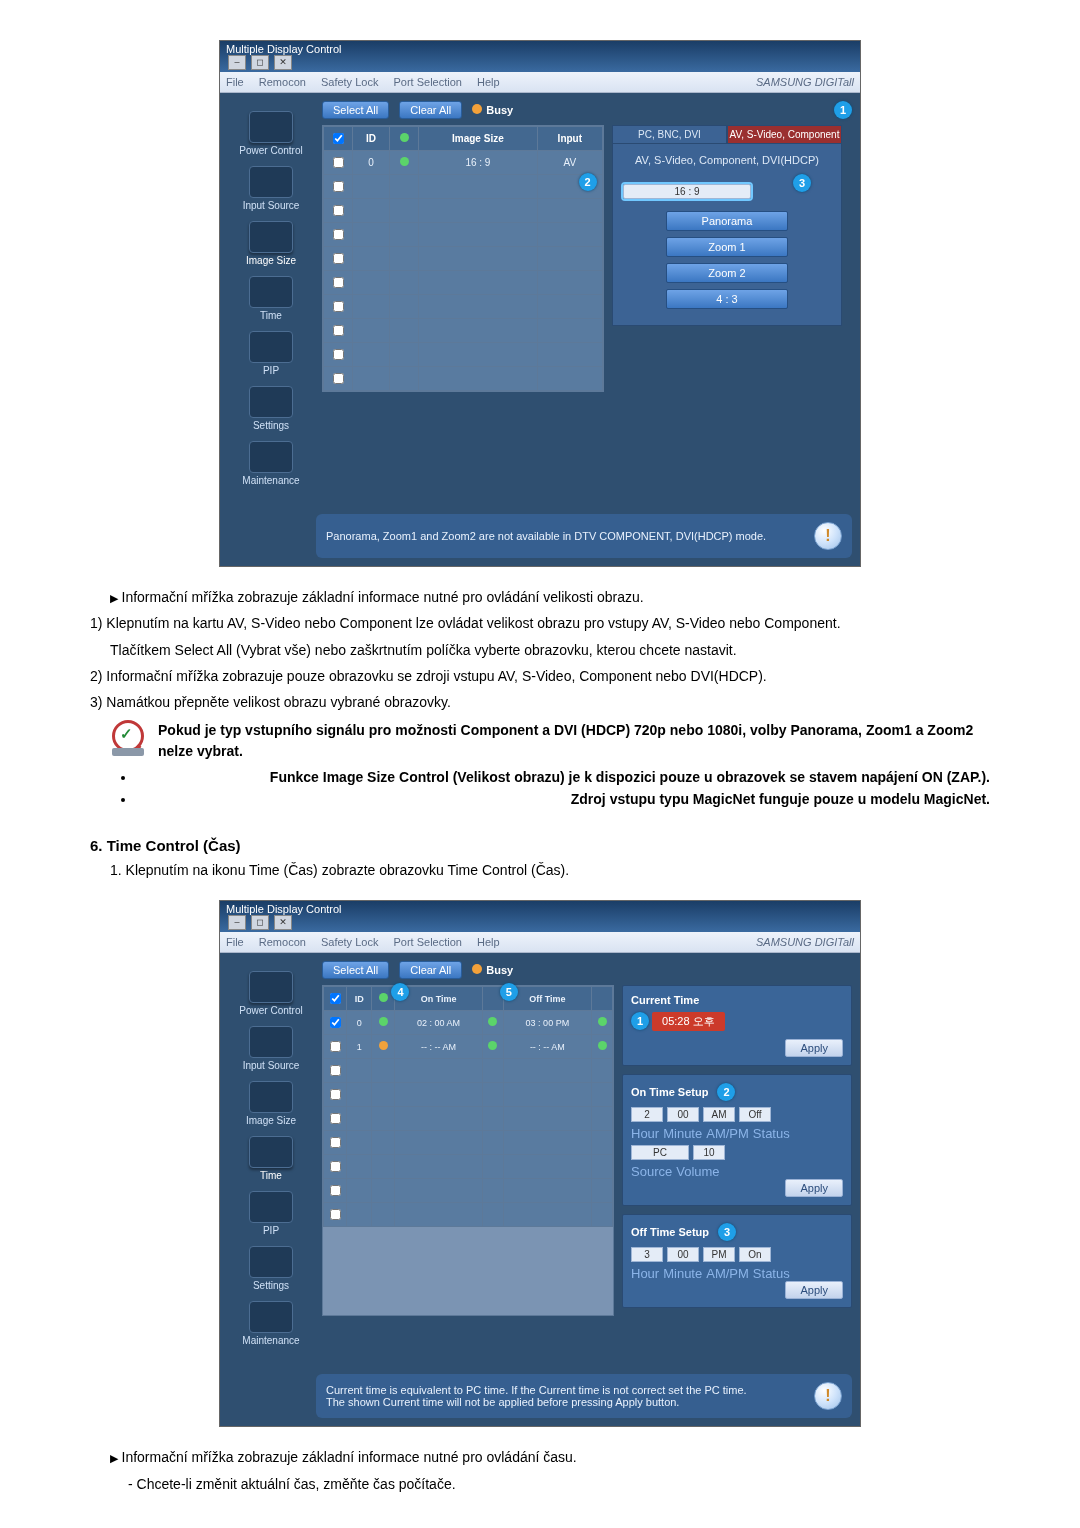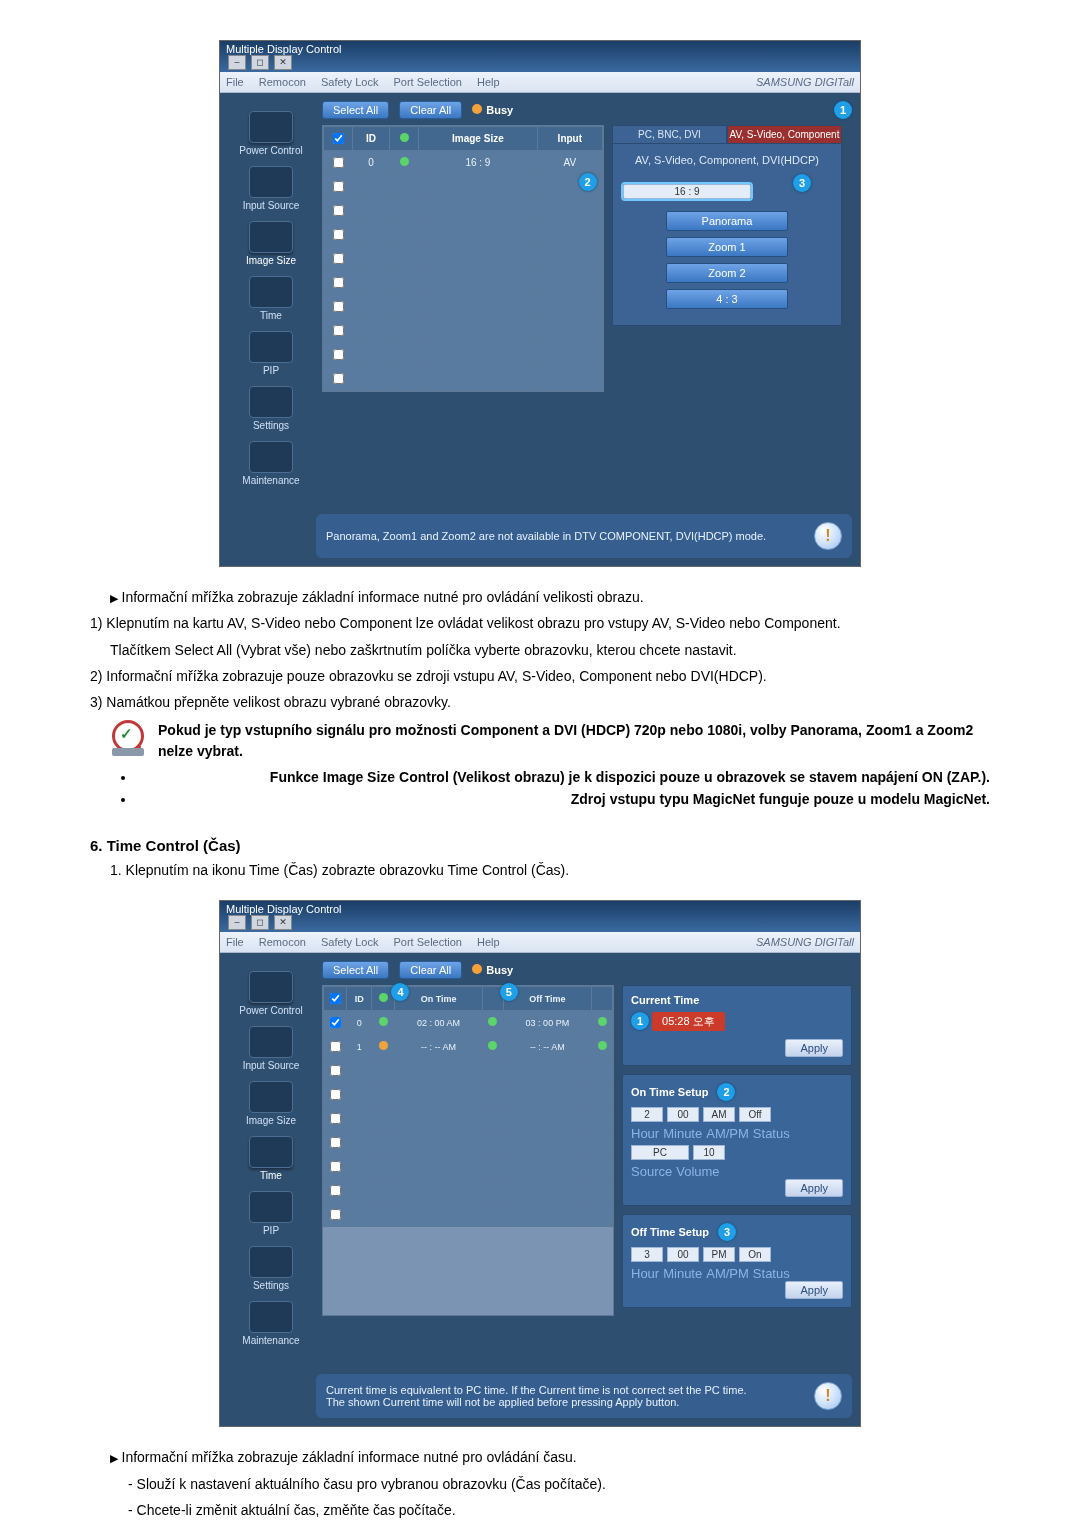--- a/index.html
+++ b/index.html
@@ -570,16 +570,15 @@
     <div class="footer-bar">
       <span style="display:block;">
         <span>Current time is equivalent to PC time. If the Current time is not correct set the PC time.</span><br>
         <span>The shown Current time will not be applied before pressing Apply button.</span>
       </span>
       <span class="info-ball">!</span>
     </div>
   </div>
 
   <div class="doc-text indent arrow-bullet">Informační mřížka zobrazuje základní informace nutné pro ovládání času.</div>
-  <div class="doc-text indent2">- Slouží k nastavení aktuálního času pro vybranou obrazovku (Čas počítače).</div>
   <div class="doc-text indent2">- Chcete-li změnit aktuální čas, změňte čas počítače.</div>
 
 </div>
 
 </body></html>

